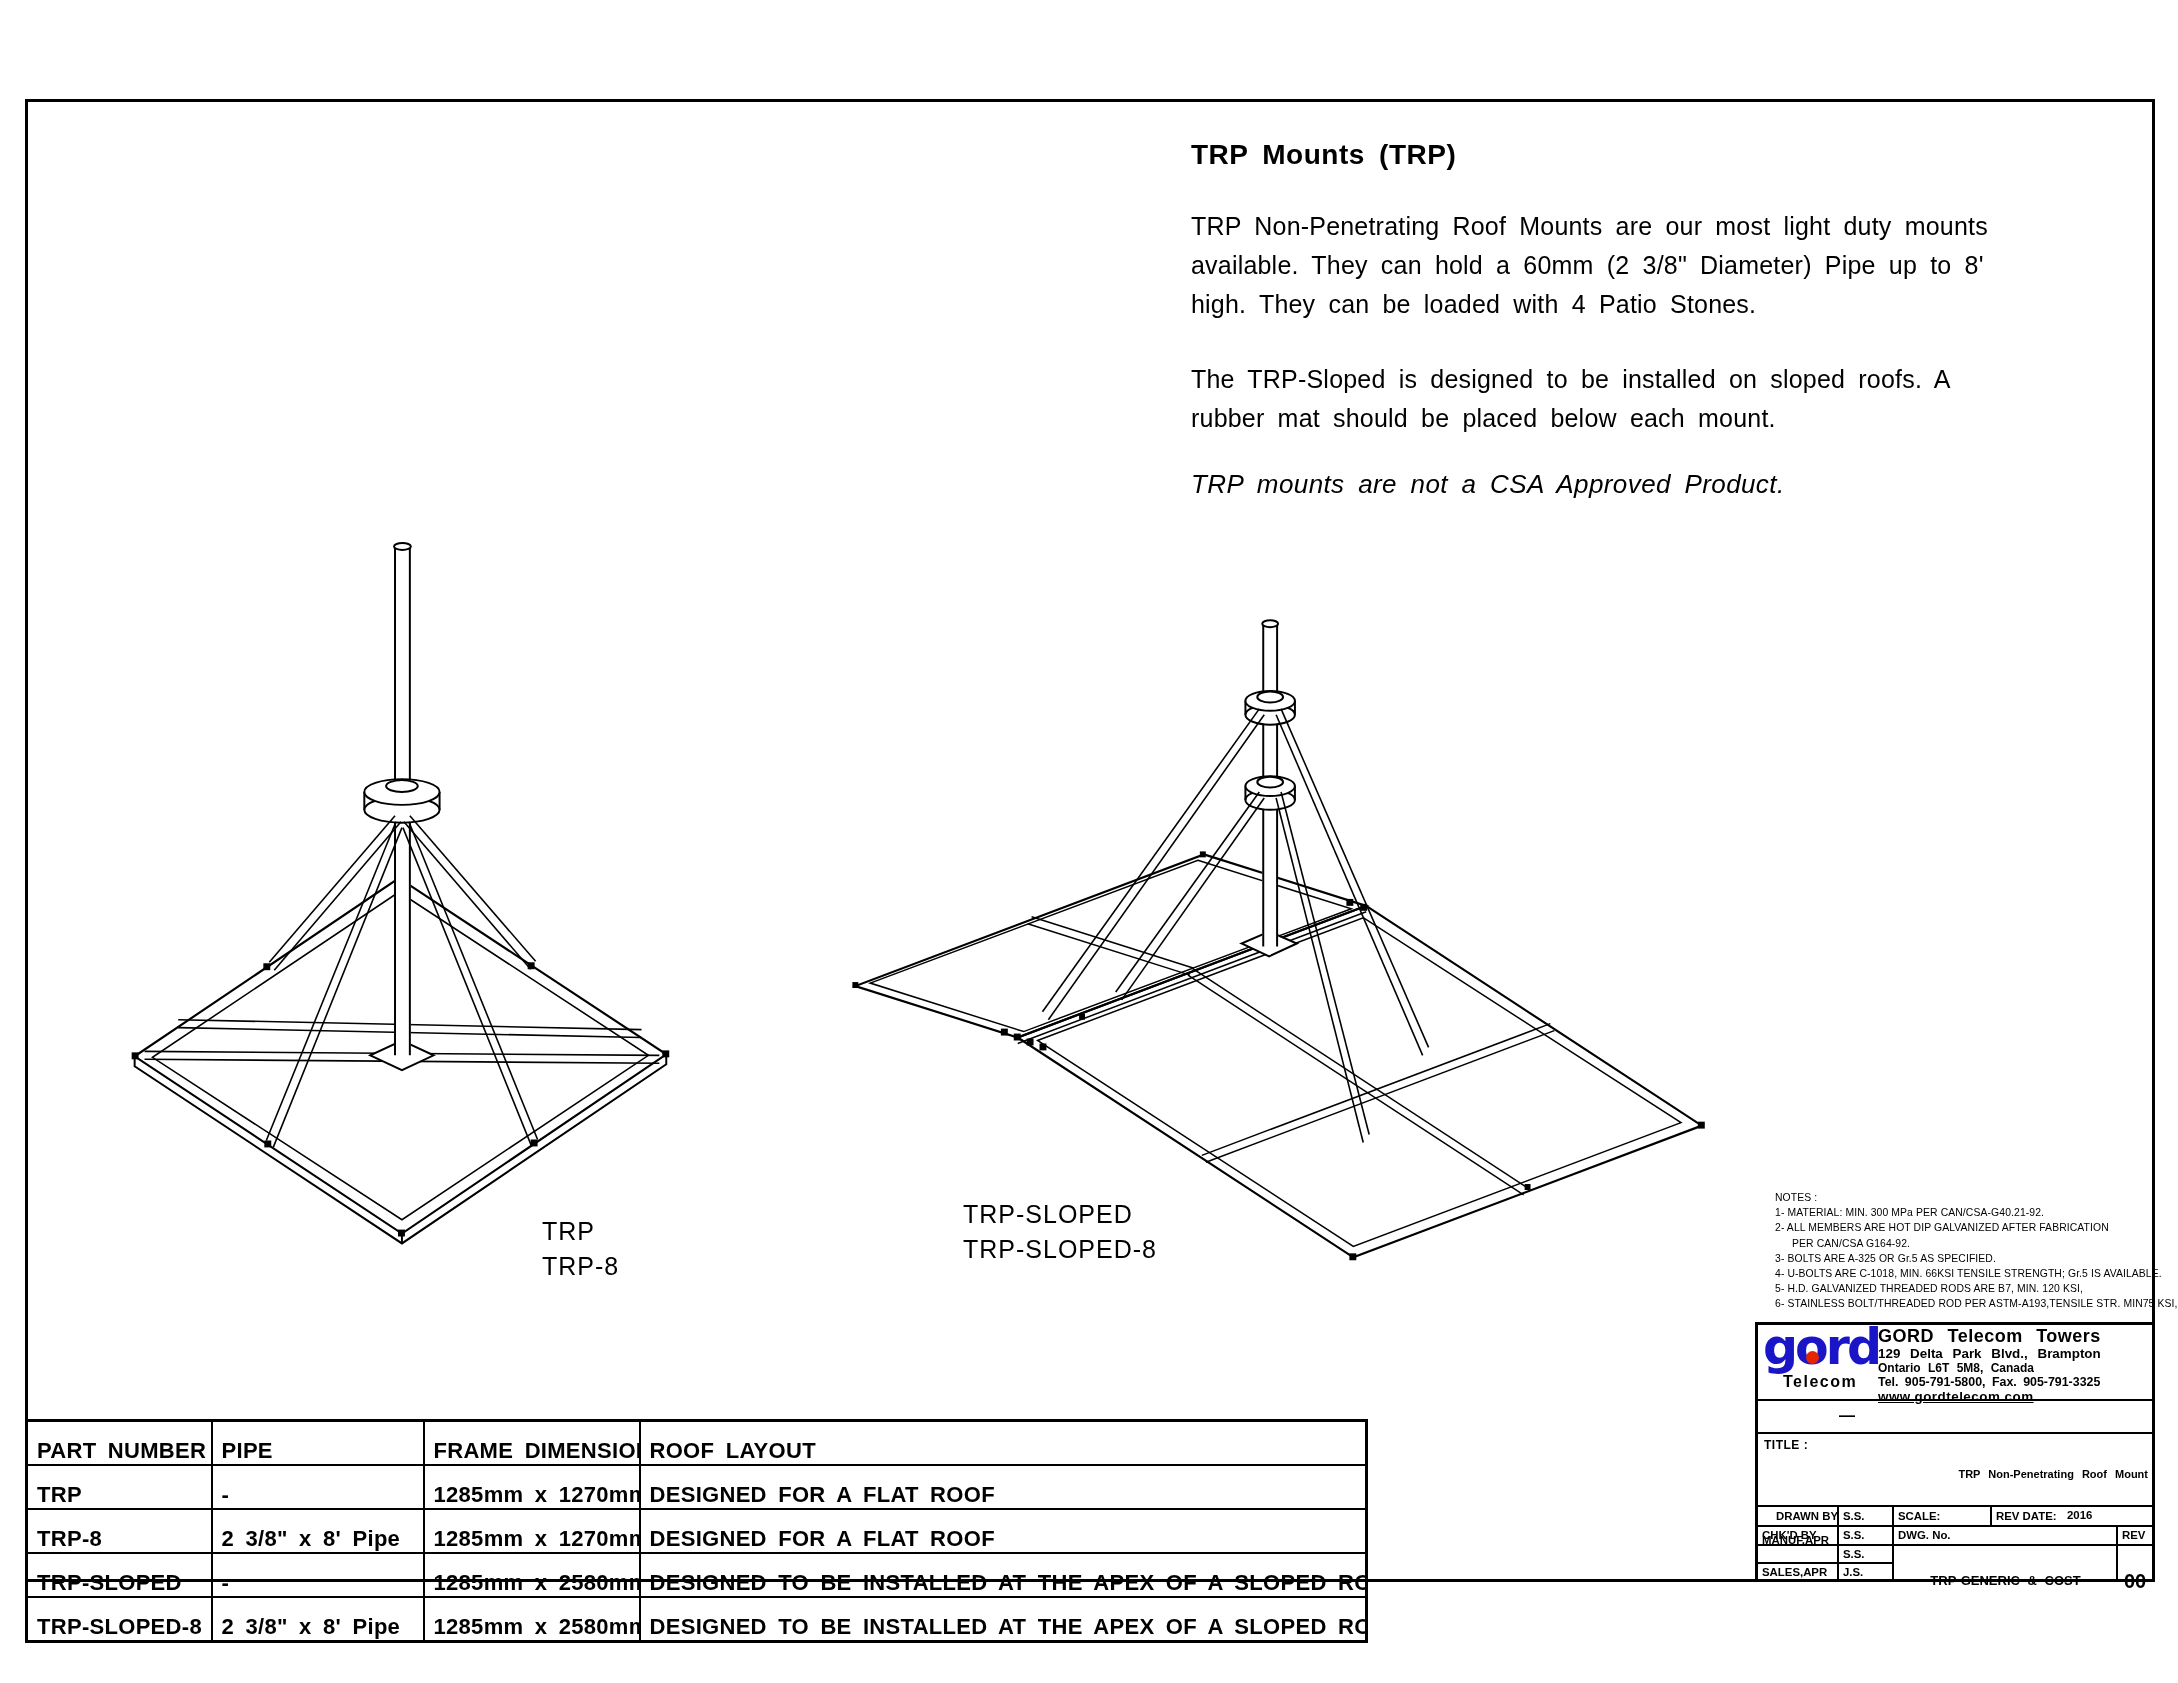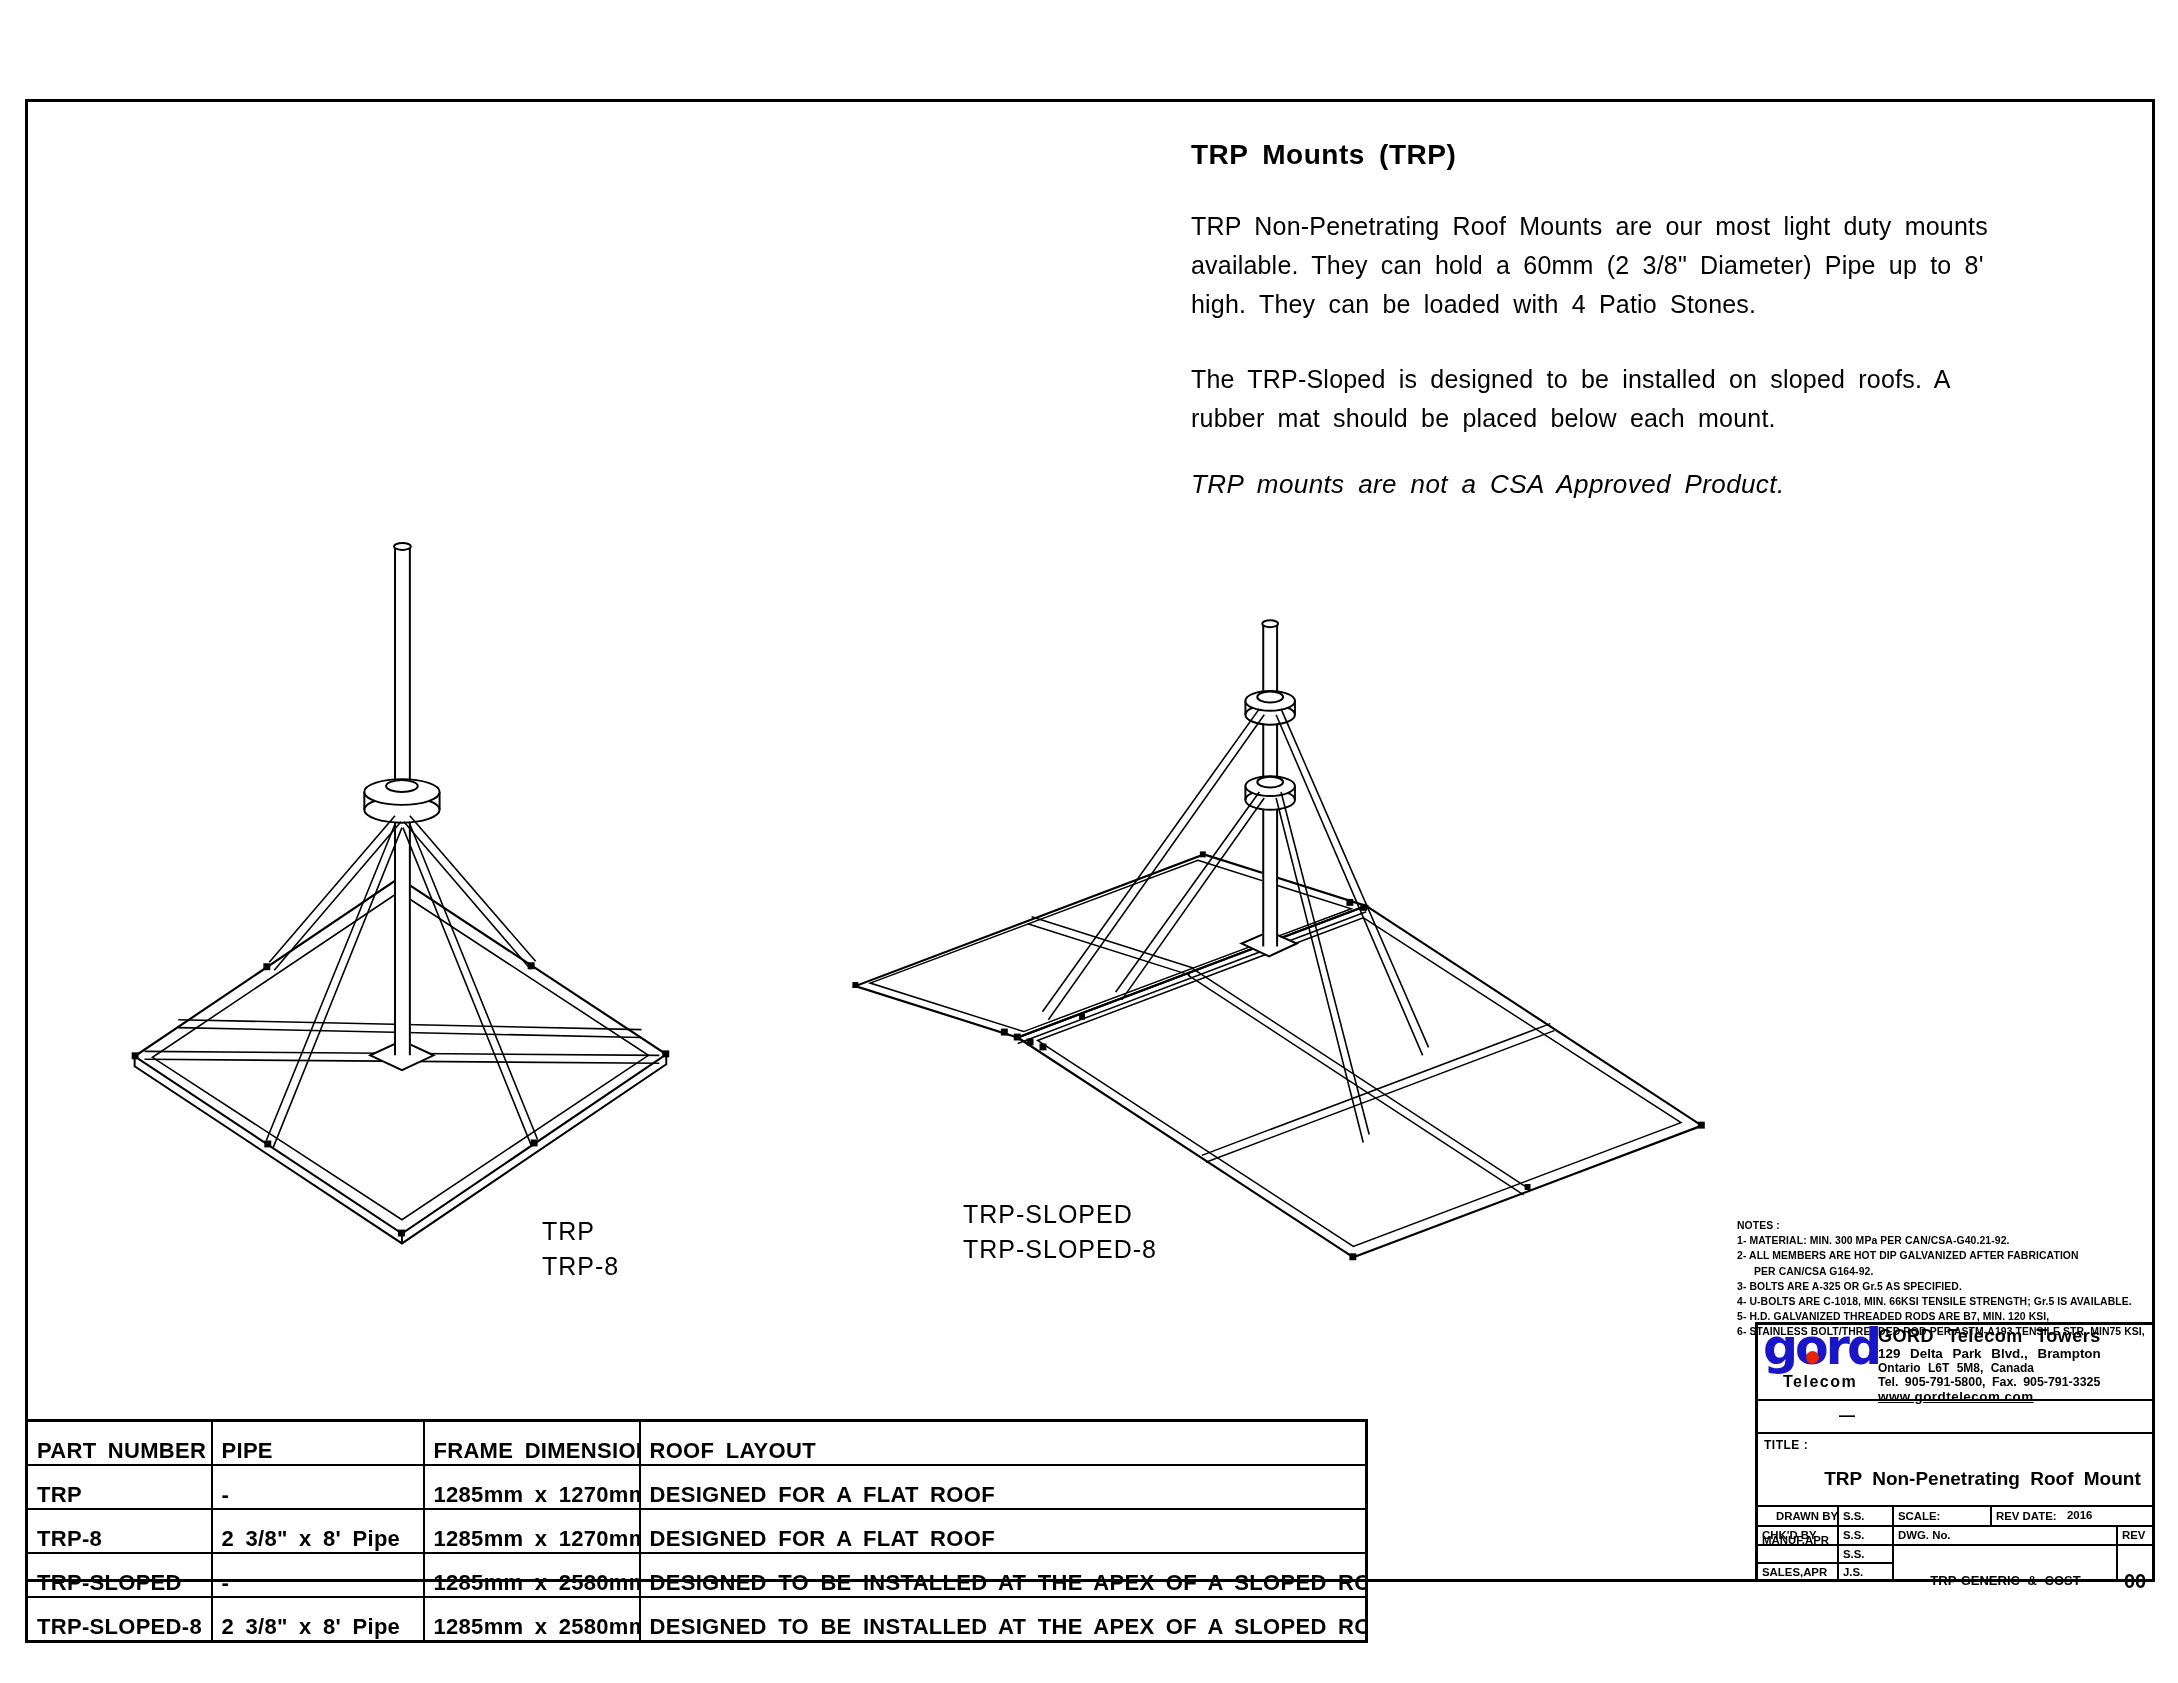--- a/index.html
+++ b/index.html
@@ -14,21 +14,21 @@
   .d-para1{left:1191px;top:207px;}
   .d-para2{left:1191px;top:360px;}
   .d-note{left:1191px;top:469px;font-size:26px;font-style:italic;letter-spacing:0.4px;word-spacing:6px;}
 
   
   .dlabel{font-size:25px;line-height:35px;letter-spacing:1px;word-spacing:4px;}
   .lbl-trp{left:542px;top:1214px;}
   .lbl-sloped{left:963px;top:1197px;}
 
   
-  .notes{left:1737px;top:1190px;width:380px;font-size:10.4px;font-weight:bold;line-height:15.2px;letter-spacing:0.1px;white-space:nowrap;margin-top:28px;}
+  .notes{left:1775px;top:1190px;width:380px;font-size:10.4px;font-weight:normal;line-height:15.2px;letter-spacing:0.1px;white-space:nowrap;}
   .notes .indent{padding-left:17px;}
 
   
   table.parts{position:absolute;left:25px;top:1419px;width:1340px;border-collapse:collapse;table-layout:fixed;border:3px solid #000;}
   table.parts th,table.parts td{border:2px solid #000;height:33px;box-sizing:border-box;padding:16px 0 0 9px;font-size:22px;font-weight:bold;letter-spacing:0.3px;word-spacing:5px;text-align:left;white-space:nowrap;overflow:hidden;}
 
   
   .tb{left:1755px;top:1322px;width:400px;height:260px;border:3px solid #000;box-sizing:border-box;}
   .tb .sect{position:absolute;left:0;right:0;}
   .tb-logo-row{top:0;height:74px;border-bottom:2px solid #000;}
@@ -39,21 +39,21 @@
   .company{position:absolute;left:120px;top:1px;white-space:nowrap;}
   .co-name{font-size:18px;font-weight:bold;letter-spacing:0.5px;word-spacing:8px;line-height:20px;}
   .co-a1{font-size:13.4px;font-weight:bold;word-spacing:6px;line-height:15px;}
   .co-a2{font-size:12px;font-weight:bold;word-spacing:4px;line-height:14px;}
   .co-tel{font-size:12.4px;font-weight:bold;word-spacing:3px;line-height:14px;}
   .co-web{font-size:13.4px;font-weight:bold;letter-spacing:0.5px;text-decoration:underline;line-height:15px;}
   .tb-dash-row{top:76px;height:31px;border-bottom:2px solid #000;}
   .tb-dash{position:absolute;left:81px;top:6px;font-size:16px;font-weight:bold;}
   .tb-title-row{top:109px;height:71px;}
   .tb-title-label{position:absolute;left:6px;top:4px;font-size:12px;font-weight:bold;letter-spacing:0.5px;}
-  .tb-title-value{position:absolute;left:59px;right:4px;top:34px;text-align:center;font-size:19px;font-weight:bold;word-spacing:5px;white-space:nowrap;}
+  .tb-title-value{position:absolute;left:59px;right:4px;top:34px;text-align:right;font-size:11px;font-weight:bold;word-spacing:5px;white-space:nowrap;}
   .tb-grid{top:180px;bottom:0;border-top:2px solid #000;}
   .vline,.hline{position:absolute;background:#000;}
   .cell{position:absolute;font-size:11.4px;font-weight:bold;white-space:nowrap;}
   .cell.ctr{text-align:center;margin-top:18px;}
   .rev00{font-size:20px;}
   .dwgname{font-size:13px;word-spacing:4px;}
 </style>
 </head>
 <body>
 

